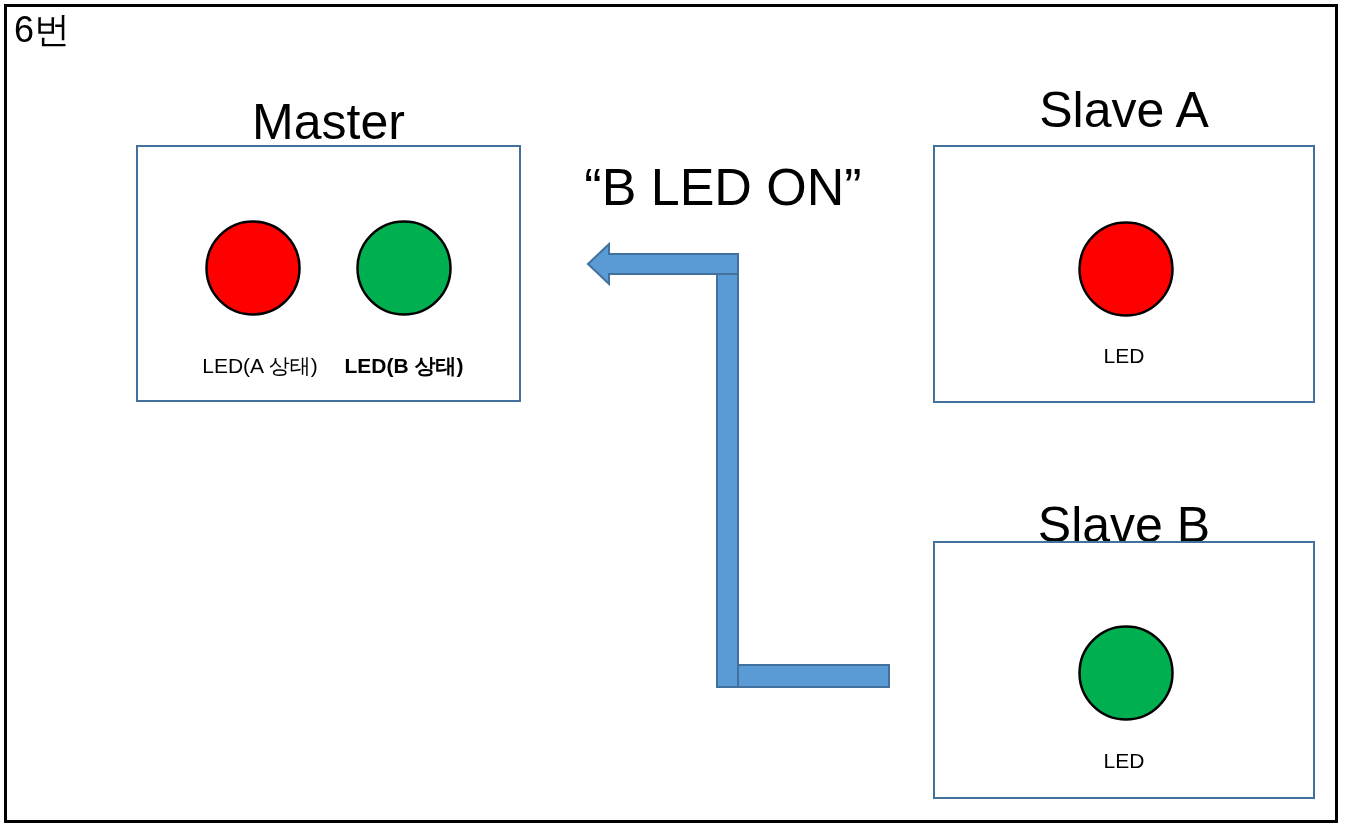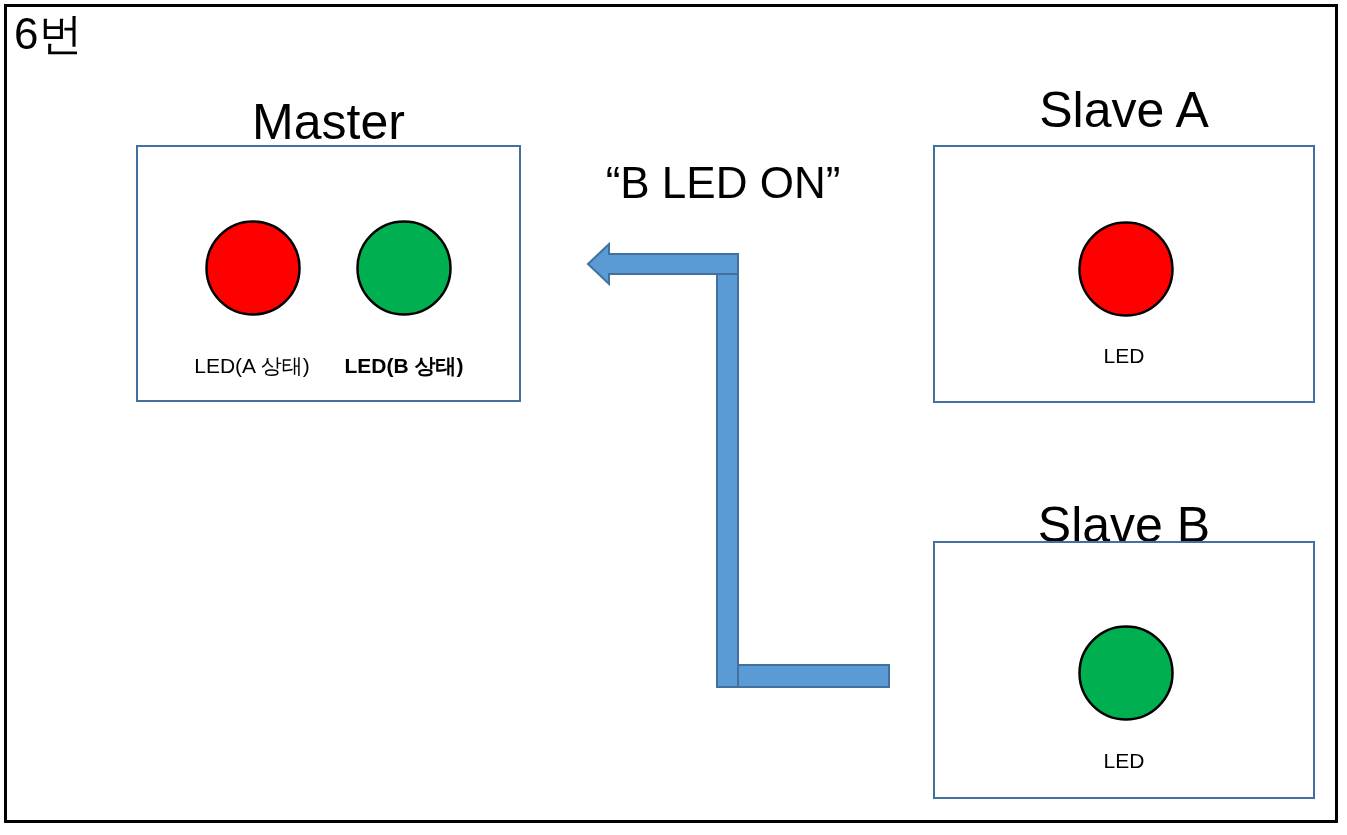--- a/index.html
+++ b/index.html
@@ -5,56 +5,56 @@
   html,body{margin:0;padding:0;background:#fff;}
   .canvas{
     position:relative;width:1347px;height:835px;background:#fff;overflow:hidden;
     font-family:"Liberation Sans","DejaVu Sans",sans-serif;color:#000;
   }
   .outer-frame{
     position:absolute;left:4px;top:4px;right:9px;bottom:12px;
     border:3px solid #000;
   }
   .page-label{
-    position:absolute;left:14px;top:10px;font-size:44px;line-height:1.1;color:#000;
+    position:absolute;left:14px;top:10px;font-size:36px;line-height:1.1;color:#000;
   }
   .node-title{
     position:absolute;text-align:center;font-size:50px;line-height:1.15;color:#000;
   }
   .node-box{
     position:absolute;background:#fff;border:2px solid #41719C;box-sizing:border-box;
   }
   .led-svg{position:absolute;display:block;}
   .led-label{
     position:absolute;text-align:center;font-size:21px;line-height:1.2;color:#000;
   }
   .message-label{
     position:absolute;left:568px;top:158px;width:310px;text-align:center;
-    font-size:44px;line-height:1.15;color:#000;
+    font-size:52px;line-height:1.15;color:#000;
   }
   .arrow-svg{position:absolute;left:580px;top:235px;display:block;}
 </style>
 </head>
 <body>
 
 <div class="canvas">
 
   <div class="outer-frame"></div>
 
   <div class="page-label">6번</div>
 
   <div class="node-title" style="left:136px;top:94px;width:385px;">Master</div>
   <div class="node-box" style="left:136px;top:145px;width:385px;height:257px;">
     <svg class="led-svg" style="left:66px;top:72px;" width="98" height="98" viewBox="0 0 98 98">
       <circle cx="49" cy="49" r="46.5" stroke-width="2.5" fill="#FF0000" stroke="#000000"></circle>
     </svg>
     <svg class="led-svg" style="left:217px;top:72px;" width="98" height="98" viewBox="0 0 98 98">
       <circle cx="49" cy="49" r="46.5" stroke-width="2.5" fill="#00B050" stroke="#000000"></circle>
     </svg>
-    <div class="led-label" style="left:24px;top:206px;width:180px;text-align:center;">LED(A 상태)</div>
+    <div class="led-label" style="left:32px;top:206px;width:180px;text-align:center;">LED(A 상태)</div>
     <div class="led-label" style="left:176px;top:206px;width:180px;font-weight:bold;">LED(B 상태)</div>
   </div>
 
   <div class="node-title" style="left:933px;top:82px;width:382px;">Slave A</div>
   <div class="node-box" style="left:933px;top:145px;width:382px;height:258px;">
     <svg class="led-svg" style="left:142px;top:73px;" width="98" height="98" viewBox="0 0 98 98">
       <circle cx="49" cy="49" r="46.5" stroke-width="2.5" fill="#FF0000" stroke="#000000"></circle>
     </svg>
     <div class="led-label" style="left:0;top:196px;width:100%;">LED</div>
   </div>

